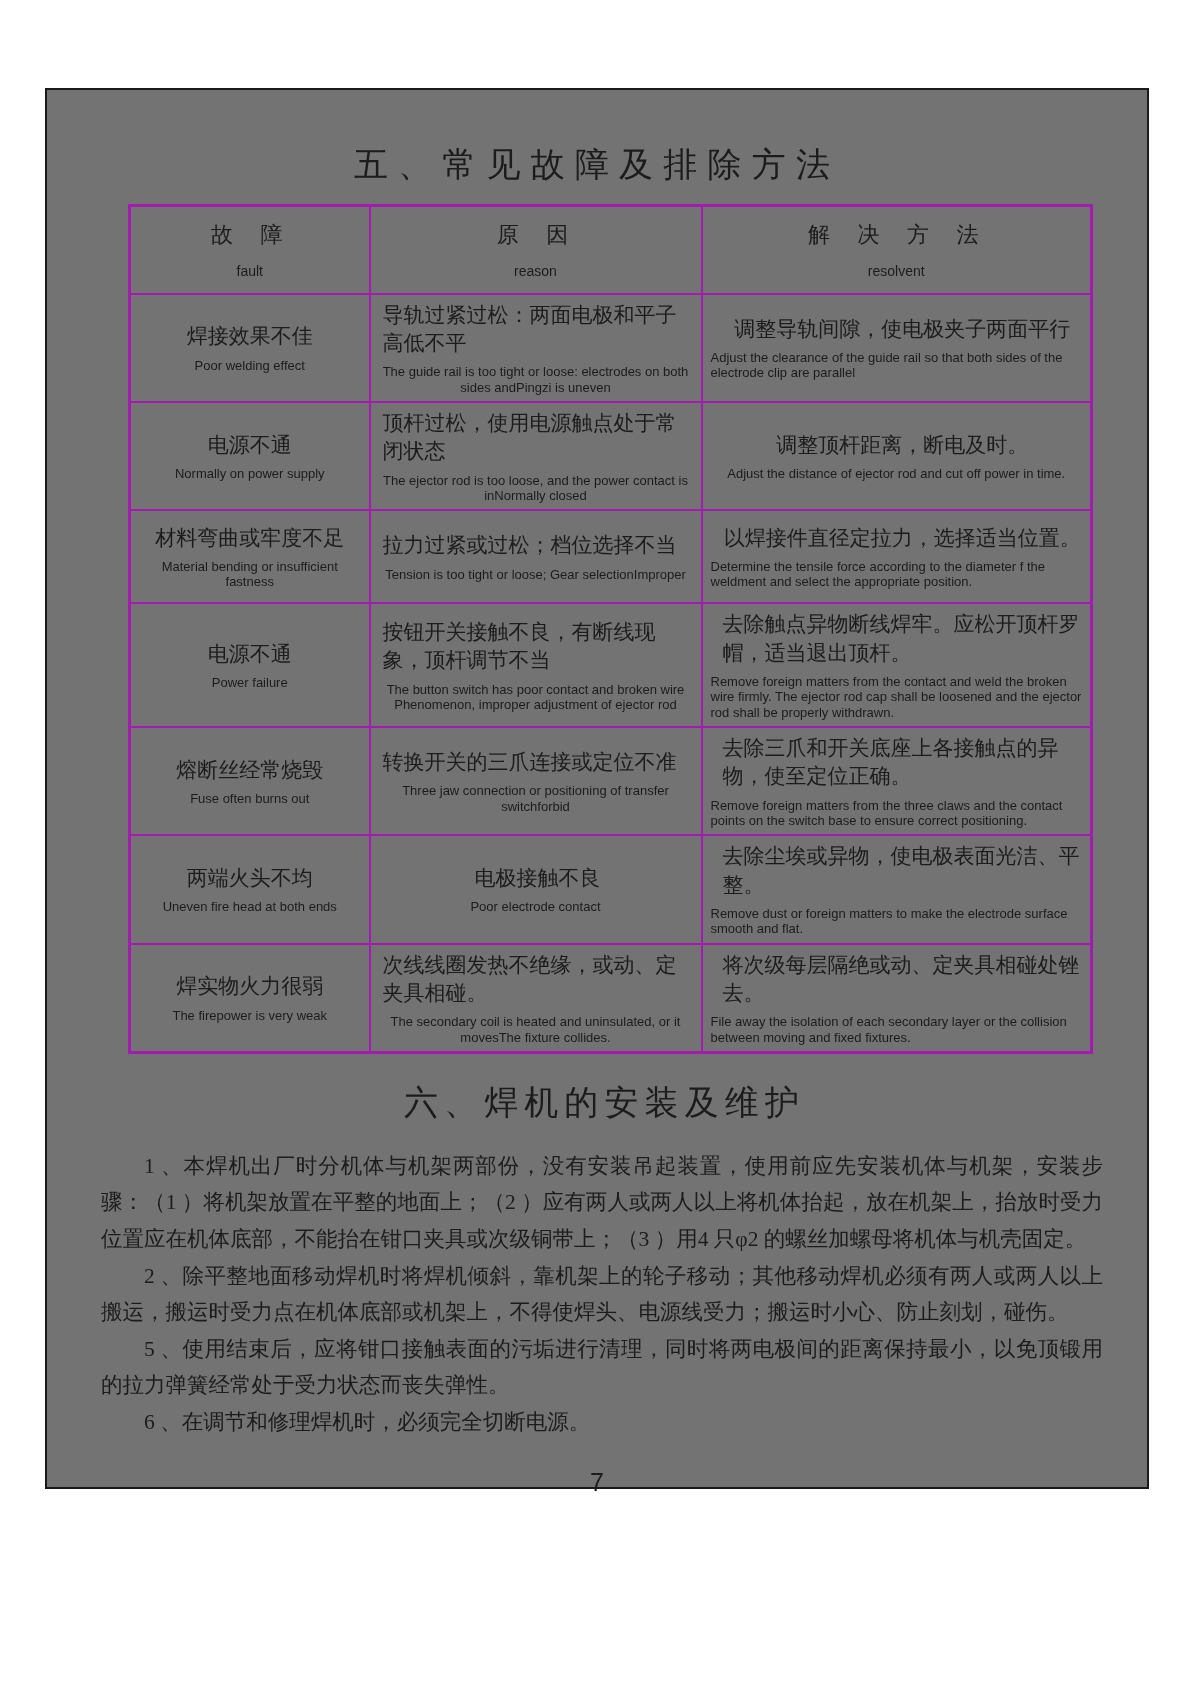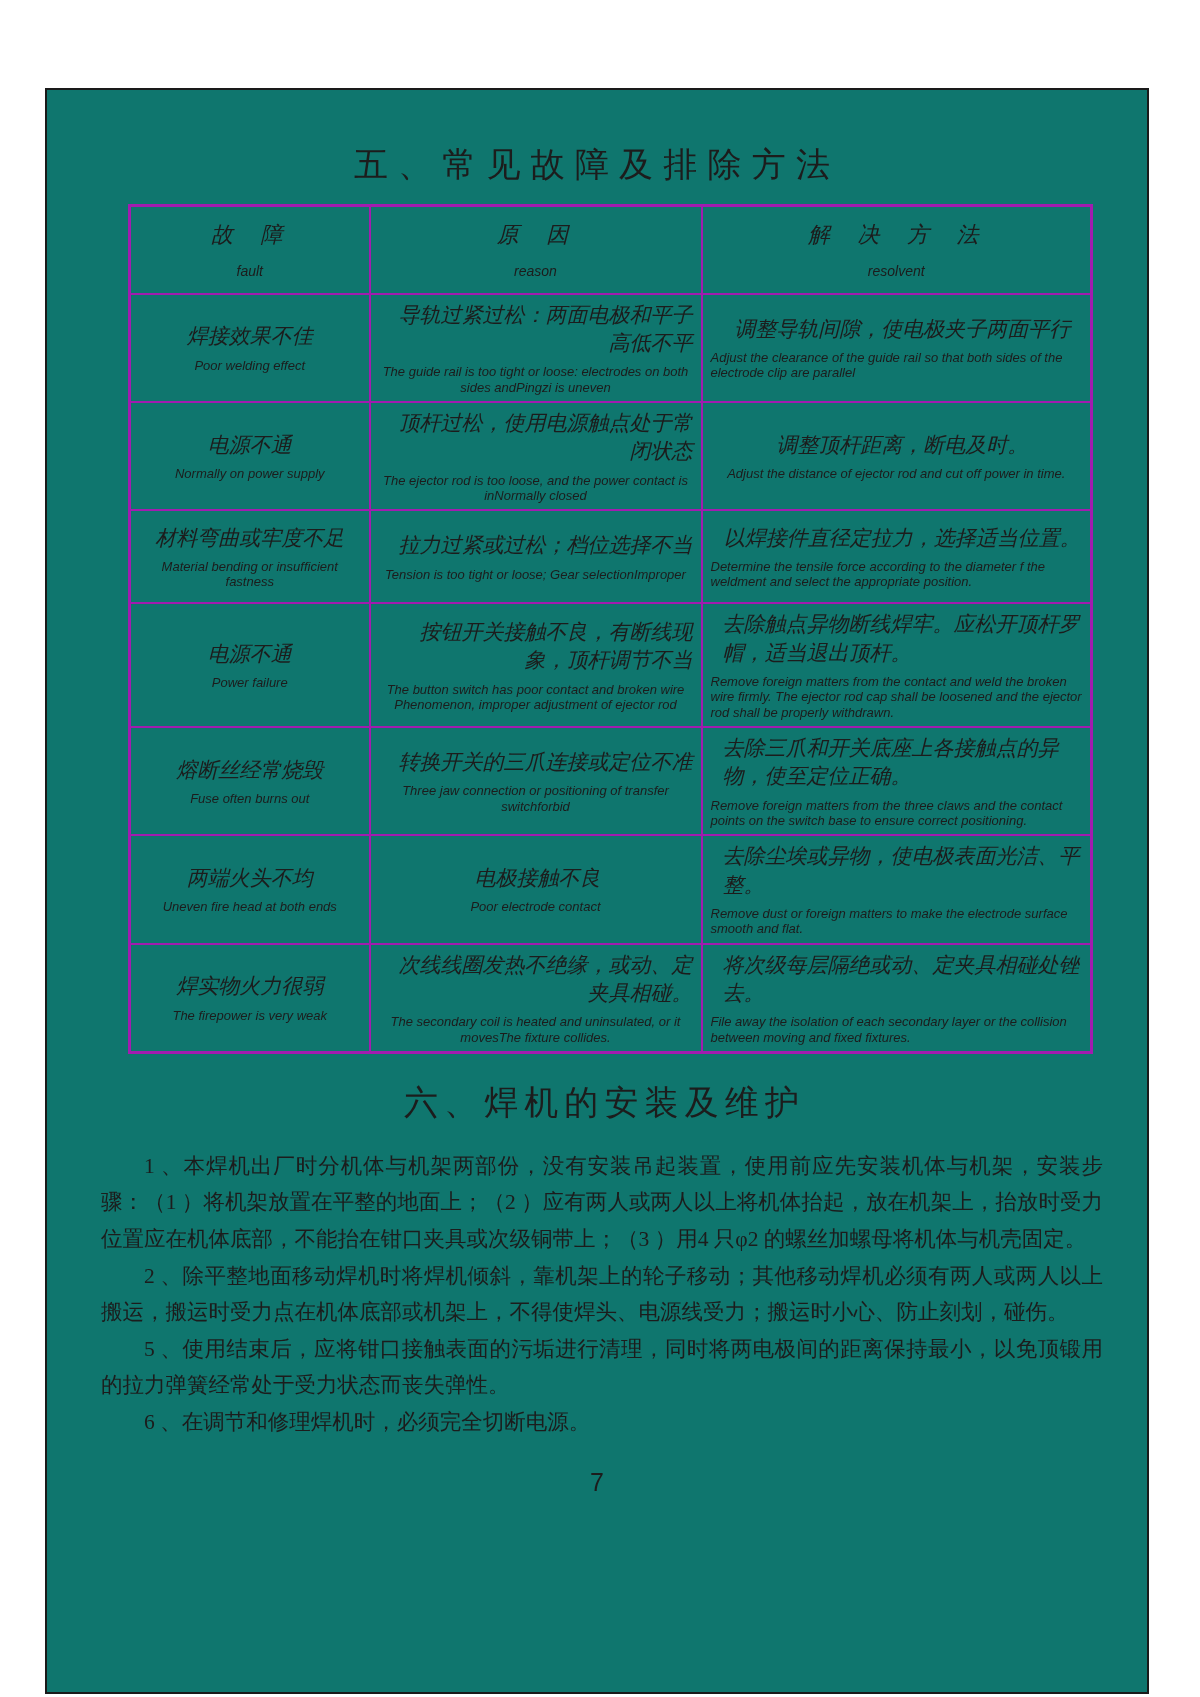--- a/index.html
+++ b/index.html
@@ -9,23 +9,23 @@
     height: 1697px;
     position: relative;
     font-family: "Liberation Serif", "DejaVu Serif", serif;
     color: #1c1c1c;
   }
   .page-border {
     position: absolute;
     left: 45px;
     top: 88px;
     width: 1104px;
-    height: 1606px;
+    height: 1401px;
     border: 2px solid #1a1a1a;
-    background: #0f766e;
+    background: #737373;
   }
   .title-zh {
     margin-top: 52px;
     text-align: center;
     font-size: 34px;
     font-weight: 500;
     letter-spacing: 0.30em;
   }
   .title-en {
     margin-top: 4px;
@@ -37,21 +37,20 @@
   }
   table.faults {
     border-collapse: collapse;
     margin-left: 81px;
     margin-top: 16px;
     width: 962px;
     table-layout: fixed;
   }
   table.faults, table.faults td, table.faults th {
     border: 2px solid #a21caf;
-    font-style: italic;
   }
   table.faults { border-width: 3px; }
   td, th { vertical-align: middle; padding: 6px 8px; }
   col.c1 { width: 240px; }
   col.c2 { width: 332px; }
   col.c3 { width: 390px; }
   .zh {
     font-size: 21px;
     line-height: 1.35;
     font-weight: 500;
@@ -67,21 +66,21 @@
   th .en { font-size: 14px; margin-top: 14px; }
   th { height: 88px; font-weight: normal; }
   tr.r1 td { height: 95px; }
   tr.r2 td { height: 85px; }
   tr.r3 td { height: 93px; }
   tr.r4 td { height: 99px; }
   tr.r5 td { height: 93px; }
   tr.r6 td { height: 88px; }
   tr.r7 td { height: 97px; }
   td.cell-c1 { text-align: center; }
-  td.cell-c2 .zh { text-align: right; padding-left: 4px; }
+  td.cell-c2 .zh { text-align: left; padding-left: 4px; }
   td.cell-c2 .en { text-align: center; }
   td.cell-c3 .zh { text-align: left; padding-left: 2px; margin-left: 10px; }
   td.cell-c3 .en { text-align: left; }
   .zh.ctr { text-align: center !important; }
   .en.ctr { text-align: center !important; }
   .section6-title {
     margin-top: 26px;
     text-align: center;
     font-size: 34px;
     font-weight: 500;

